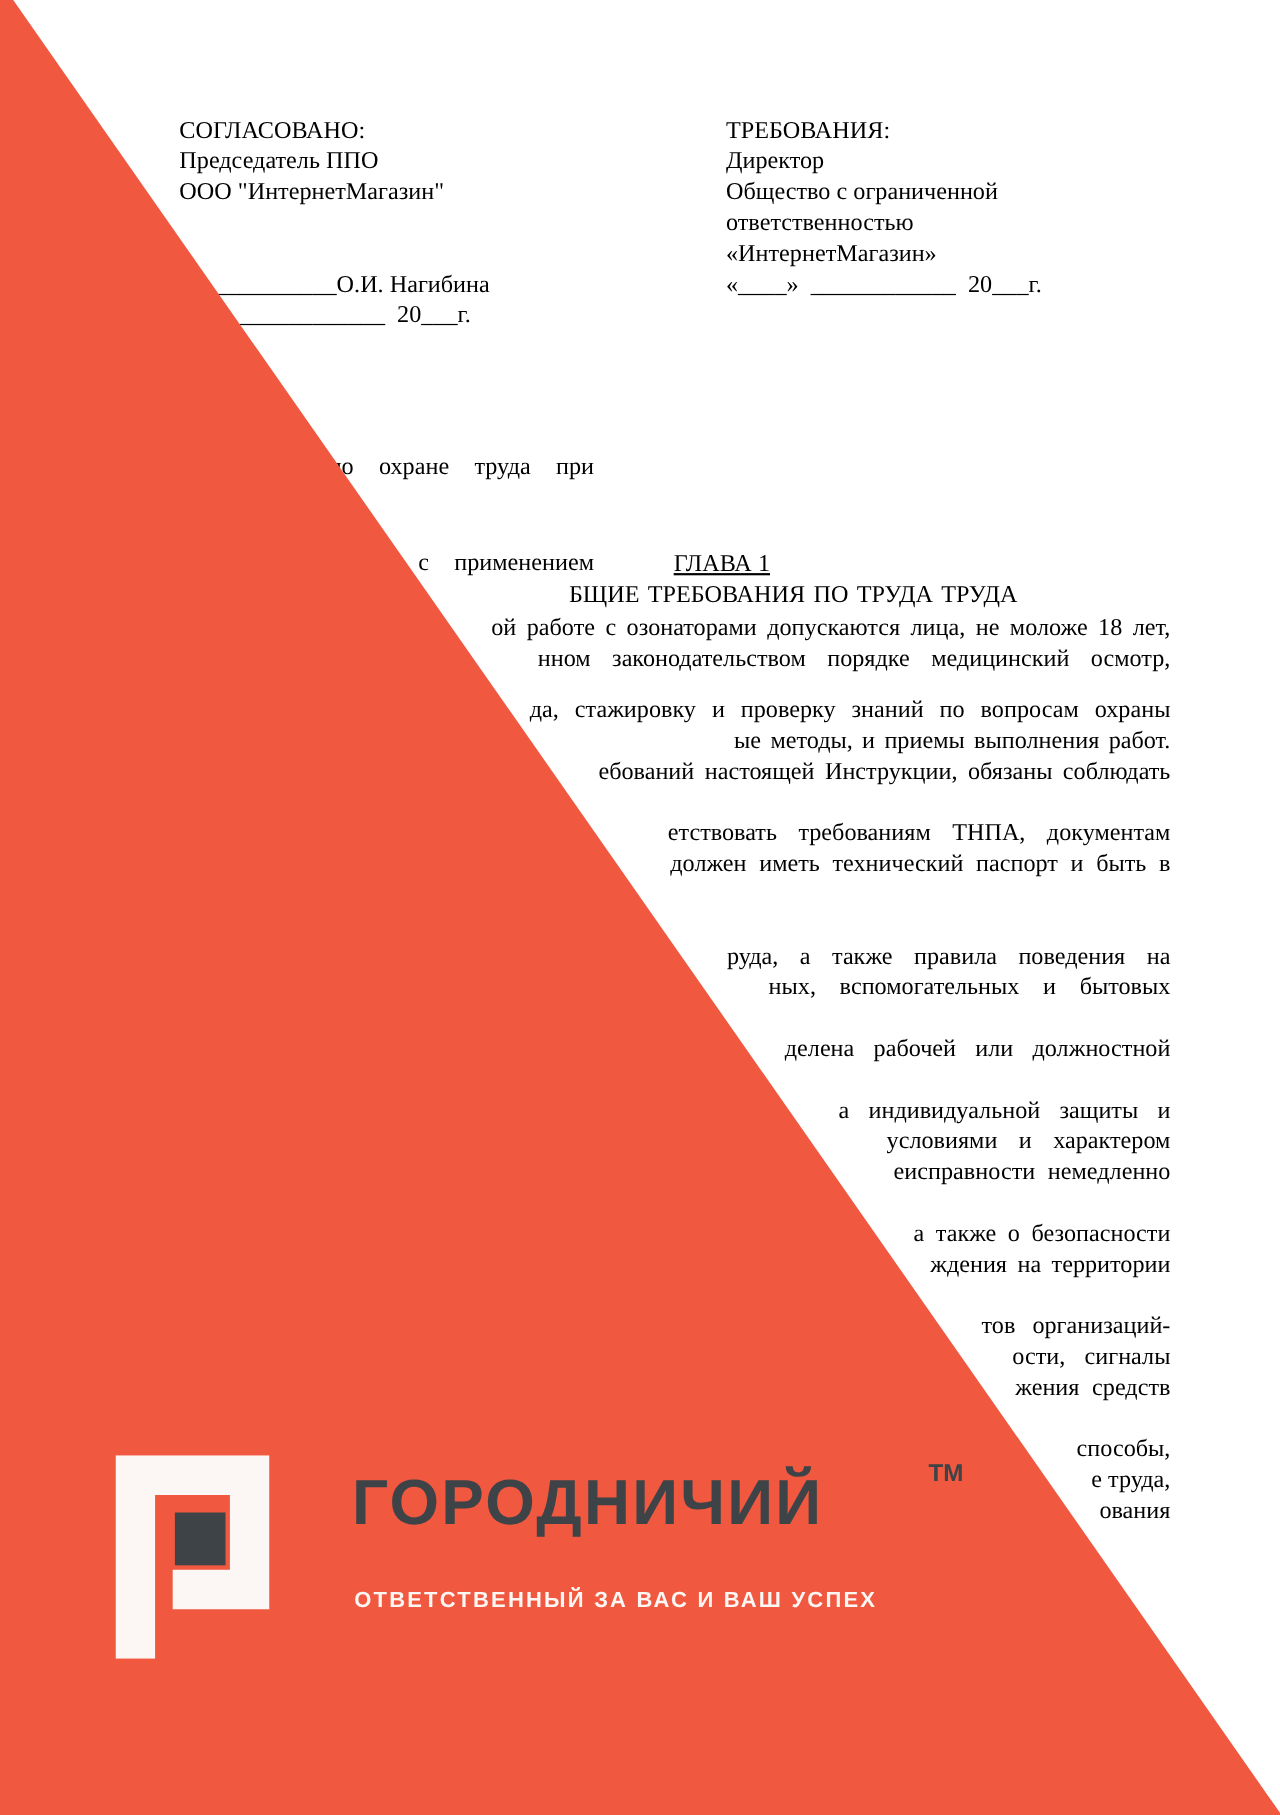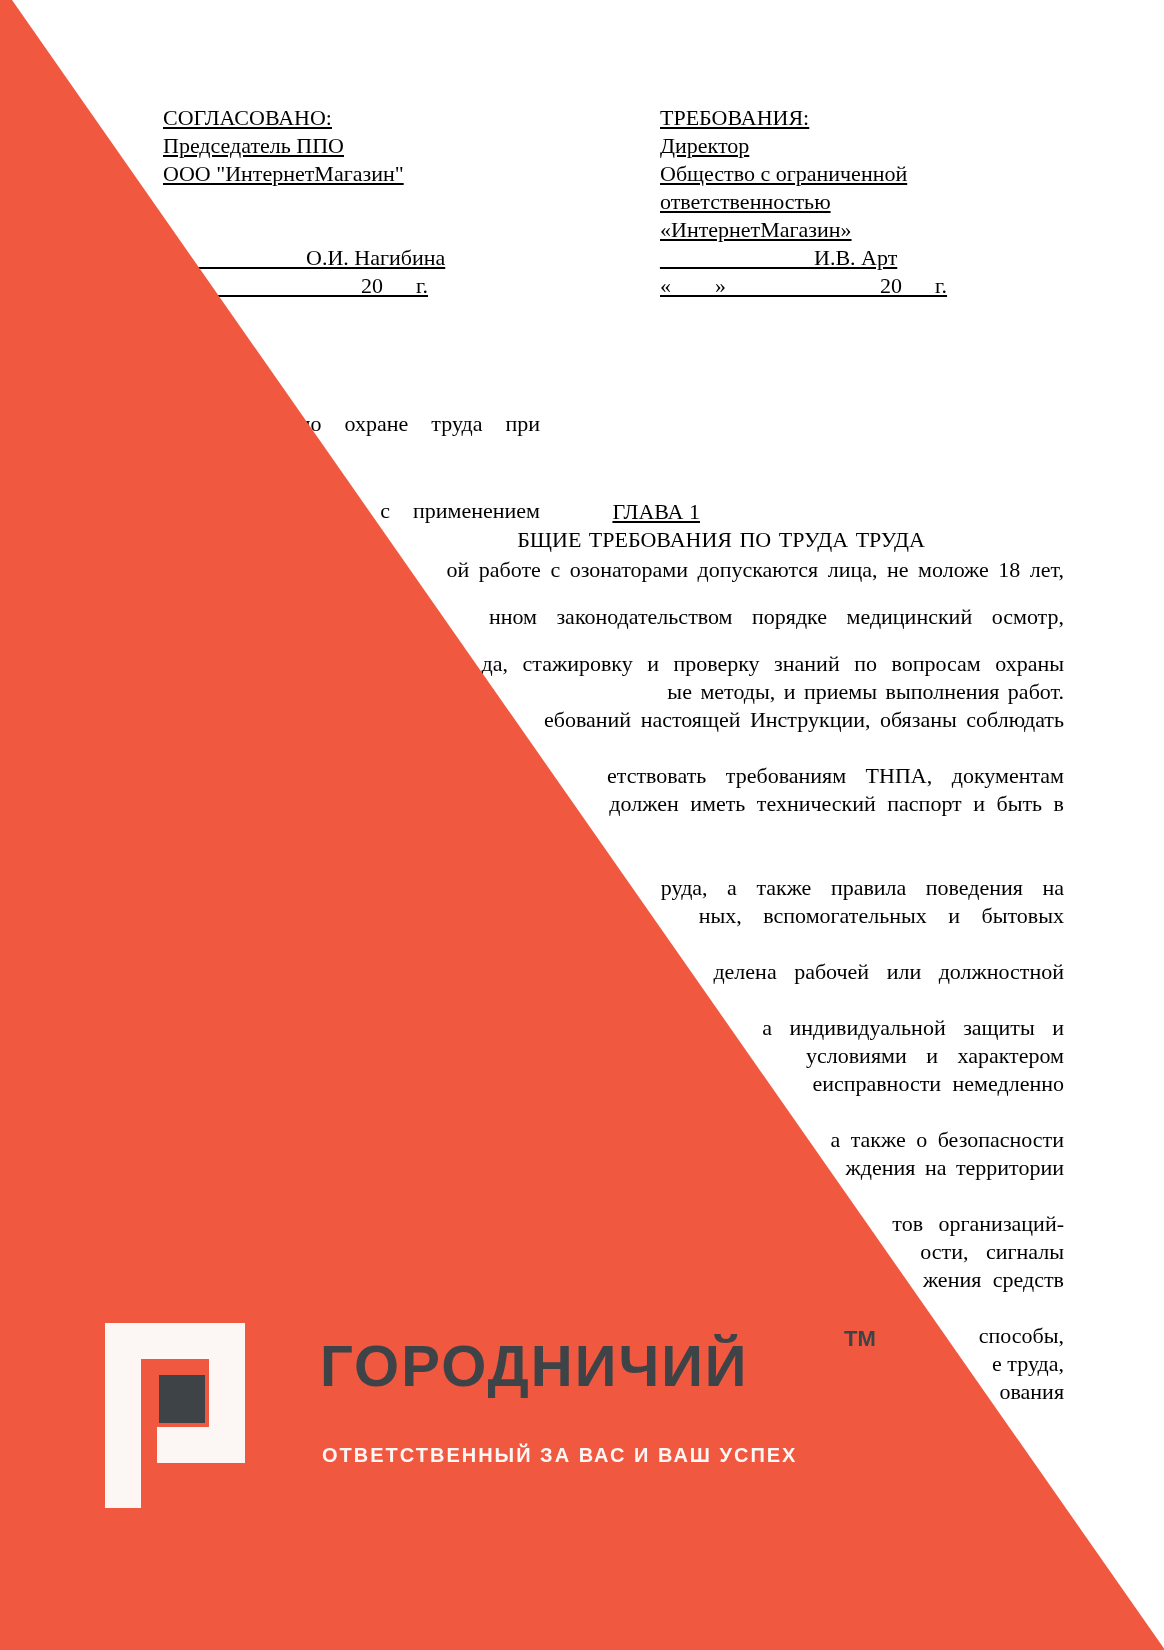--- a/index.html
+++ b/index.html
@@ -8,21 +8,21 @@
     --logo-light:#fcf6f4;
   }
   html,body{margin:0;padding:0;background:#e9e9e9;}
   .page{
     position:relative;width:1164px;height:1650px;background:#ffffff;
     margin:0 auto;overflow:hidden;
     font-family:"Liberation Serif","DejaVu Serif",serif;
     color:#000;font-size:22px;
   }
   .doc-layer{position:absolute;inset:0;z-index:1;}
-  .t-line{height:28px;line-height:28px;white-space:pre;text-decoration:underline;}
+  .t-line{height:28px;line-height:28px;white-space:pre;}
   .approval{position:absolute;top:104px;}
   .approval-left{left:163px;}
   .approval-right{left:660px;}
   .sig{margin-top:56px;}
   .approval-right .sig{margin-top:0;}
   .title-frag{
     position:absolute;top:351px;right:624px;text-align:right;
     line-height:29px;word-spacing:6px;white-space:pre;
   }
   .chapter-num{position:absolute;top:498px;right:464px;line-height:28px;text-decoration:underline;}
@@ -66,35 +66,34 @@
       <div class="t-line sig"><span>_____________</span><span>О.И. Нагибина</span></div>
       <div class="t-line">___»  ____________  20___г.</div>
     </div>
 
     <div class="approval approval-right">
       <div class="t-line">ТРЕБОВАНИЯ:</div>
       <div class="t-line">Директор</div>
       <div class="t-line">Общество с ограниченной</div>
       <div class="t-line">ответственностью</div>
       <div class="t-line">«ИнтернетМагазин»</div>
-      <div class="t-line sig"><span>______________</span><span>И.В. Арт</span></div>
       <div class="t-line">«____»  ____________  20___г.</div>
     </div>
 
     <div class="title-frag">
       <div>я  по  охране  труда  при</div>
       <div>работ  с  применением</div>
     </div>
 
     <div class="chapter-num">ГЛАВА 1</div>
     <div class="chapter-head">БЩИЕ ТРЕБОВАНИЯ ПО ТРУДА ТРУДА</div>
 
     <div class="body-lines">
         <div class="bline" style="word-spacing: 4px;">ой работе с озонаторами допускаются лица, не моложе 18 лет,</div>
-        <div class="bline" style="word-spacing: 14px; margin-top: 19px;">нном законодательством порядке медицинский осмотр,</div>
+        <div class="bline" style="word-spacing: 14px;">нном законодательством порядке медицинский осмотр,</div>
         <div class="bline" style="word-spacing: 9px; margin-top: 19px;">да, стажировку и проверку знаний по вопросам охраны</div>
         <div class="bline" style="word-spacing: 3px;">ые методы, и приемы выполнения работ.</div>
         <div class="bline" style="word-spacing: 4px;">ебований настоящей Инструкции, обязаны соблюдать</div>
         <div class="bline"></div>
         <div class="bline" style="word-spacing: 14px;">етствовать требованиям ТНПА, документам</div>
         <div class="bline" style="word-spacing: 6px;">должен иметь технический паспорт и быть в</div>
         <div class="bline"></div>
         <div class="bline"></div>
         <div class="bline" style="word-spacing: 14px;">руда, а также правила поведения на</div>
         <div class="bline" style="word-spacing: 16px;">ных, вспомогательных и бытовых</div>

